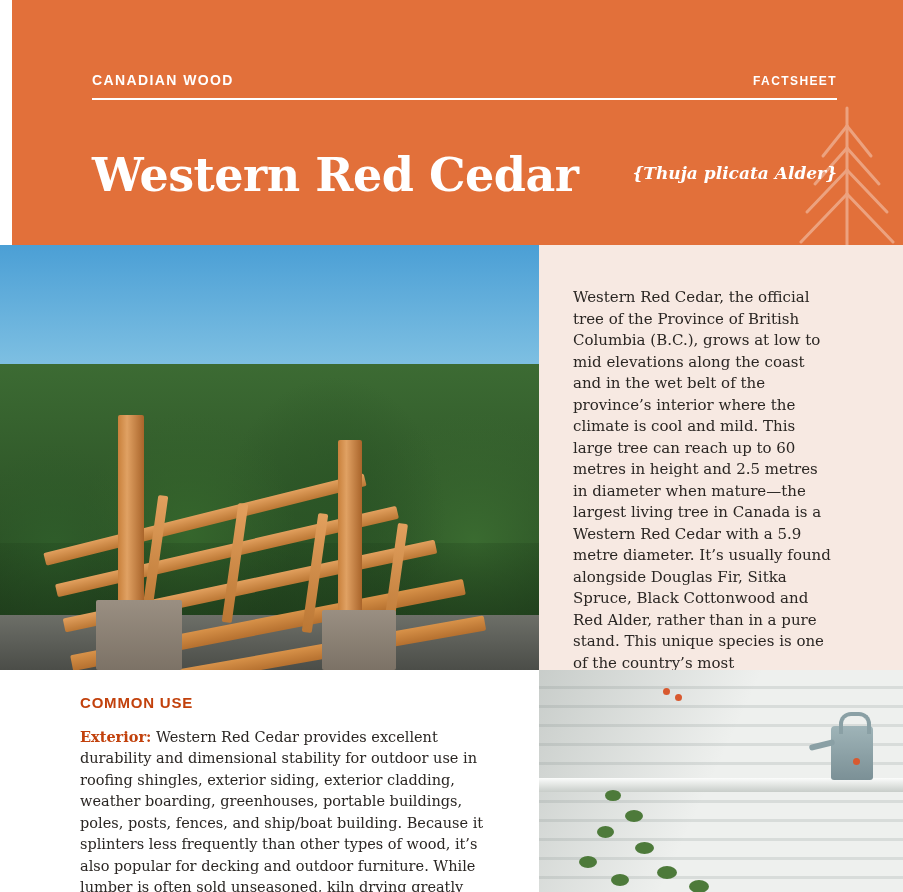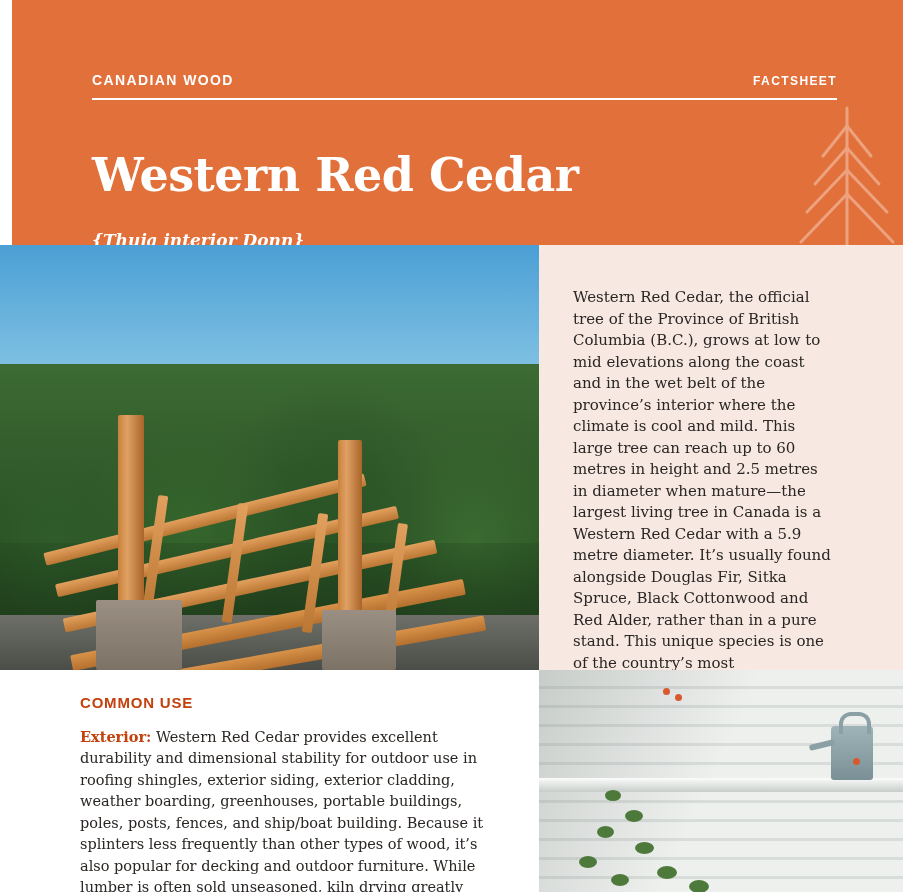--- a/index.html
+++ b/index.html
@@ -55,23 +55,22 @@
   .eyebrow-right {
     color: #ffffff;
     font-family: "Liberation Sans", sans-serif;
     font-size: 12px;
     font-weight: bold;
     letter-spacing: 1.4px;
   }
   .title-row {
     display: flex;
     justify-content: space-between;
-    align-items: flex-start;
+    align-items: center;
     margin-top: 20px;
-    flex-direction: column;
   }
   .doc-title {
     color: #ffffff;
     font-family: "DejaVu Serif", serif;
     font-size: 46px;
     font-weight: bold;
     letter-spacing: -0.5px;
     line-height: 1.05;
     white-space: nowrap;
   }
@@ -303,21 +302,21 @@
       </g>
     </svg>
 
     <div class="header-inner">
       <div class="eyebrow-row">
         <div class="eyebrow">CANADIAN WOOD</div>
         <div class="eyebrow-right">FACTSHEET</div>
       </div>
       <div class="title-row">
         <h1 class="doc-title">Western Red Cedar</h1>
-        <div class="doc-subtitle">{Thuja interior Donn}</div>
+        <div class="doc-subtitle">{Thuja plicata Alder}</div>
       </div>
     </div>
   </div>
 
   <div class="mid">
 
     <div class="photo-main">
       <div class="sky"></div>
       <div class="foliage"></div>
       <div class="foliage-dark"></div>

